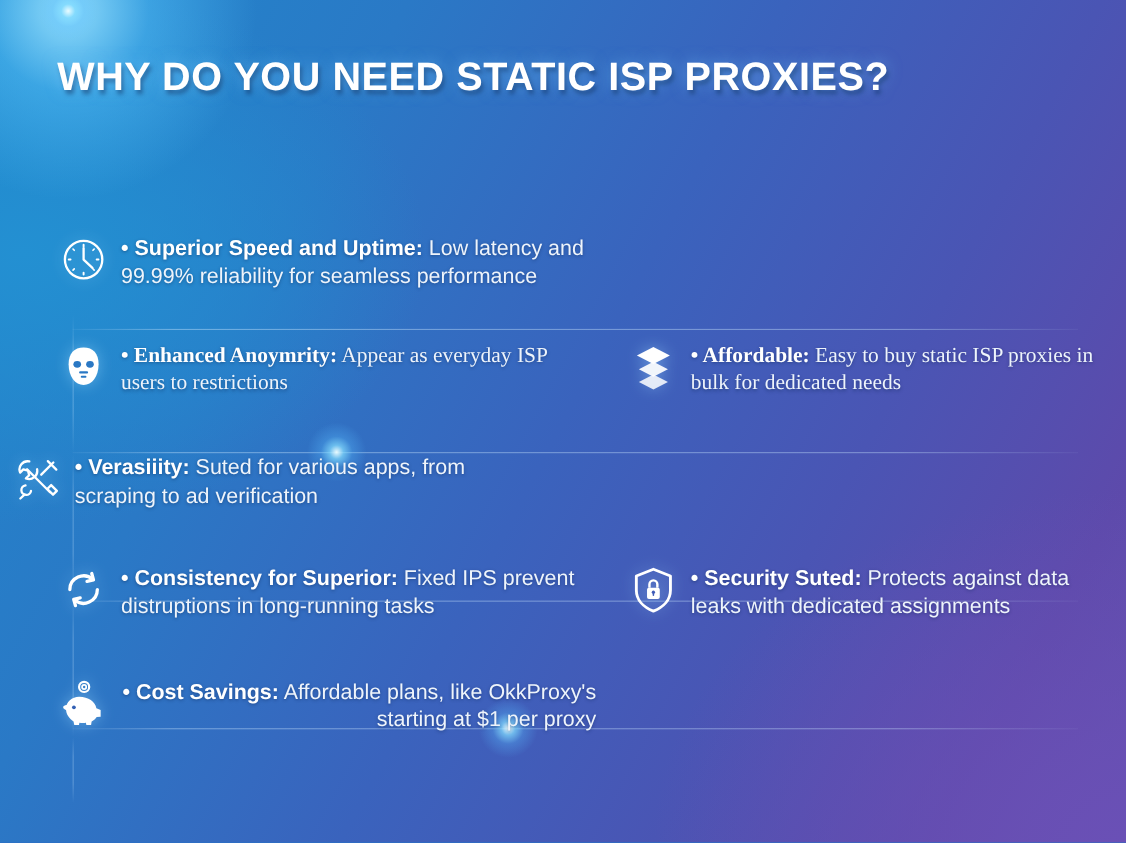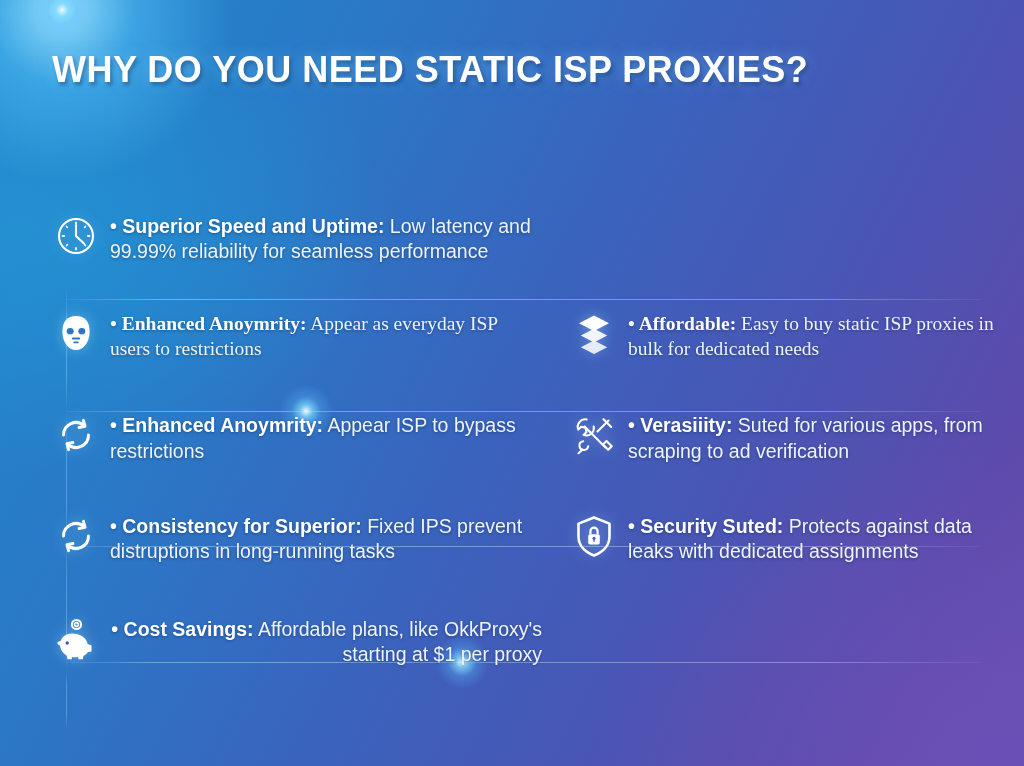--- a/index.html
+++ b/index.html
@@ -126,33 +126,20 @@
             <path d="M24 31.4 L37.2 38.2 L24 45 L10.8 38.2 Z" opacity=".85"></path>
           </svg>
         </span>
         <div class="txt">
           <span class="bullet">• </span><b>Affordable:</b><span> Easy to buy static ISP proxies in bulk for dedicated needs</span>
         </div>
       </div>
     </div>
 
     <div class="row" style="margin-top:20px;">
-      <div class="cell left">
-        <span class="icon">
-          <svg viewBox="0 0 48 48" fill="none" stroke="currentColor" stroke-width="3" stroke-linecap="round">
-            <path d="M36.5 24a12.5 12.5 0 0 1-20.8 9.3"></path>
-            <path d="M11.5 24a12.5 12.5 0 0 1 20.8-9.3"></path>
-            <path d="M31.4 9.4l1.6 5.8 -5.9 1.3" stroke-linejoin="round"></path>
-            <path d="M16.6 38.6l-1.6-5.8 5.9-1.3" stroke-linejoin="round"></path>
-          </svg>
-        </span>
-        <div class="txt">
-          <span class="bullet">• </span><b>Enhanced Anoymrity:</b><span> Appear ISP to bypass restrictions</span>
-        </div>
-      </div>
       <div class="cell right">
         <span class="icon">
           <svg viewBox="0 0 48 48" fill="none" stroke="currentColor" stroke-width="2.1" stroke-linejoin="round" stroke-linecap="round">
             <path d="M16.6 8.5a7.4 7.4 0 0 0-8.3 10.1l2.9-2.9 4.2 1.1 1.1 4.2-2.9 2.9a7.4 7.4 0 0 0 10.1-8.3"></path>
             <path d="M14.6 15.6 L35.5 36.5"></path>
             <path d="M33 33.5l3.5-3.5 5.2 5.2-3.5 3.5z"></path>
             <path d="M38.5 9.5 L27.5 20.5 M33.5 8.2 L41.2 15.9"></path>
             <path d="M13.2 30.2a4.4 4.4 0 1 0 5 5"></path>
             <path d="M12.5 38.5 L8.5 42.2"></path>
           </svg>

